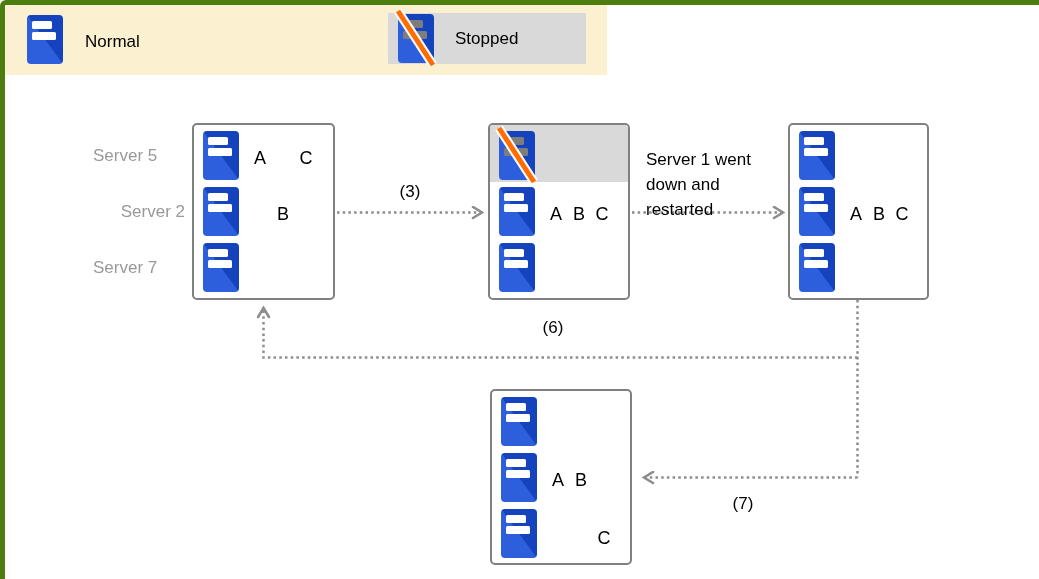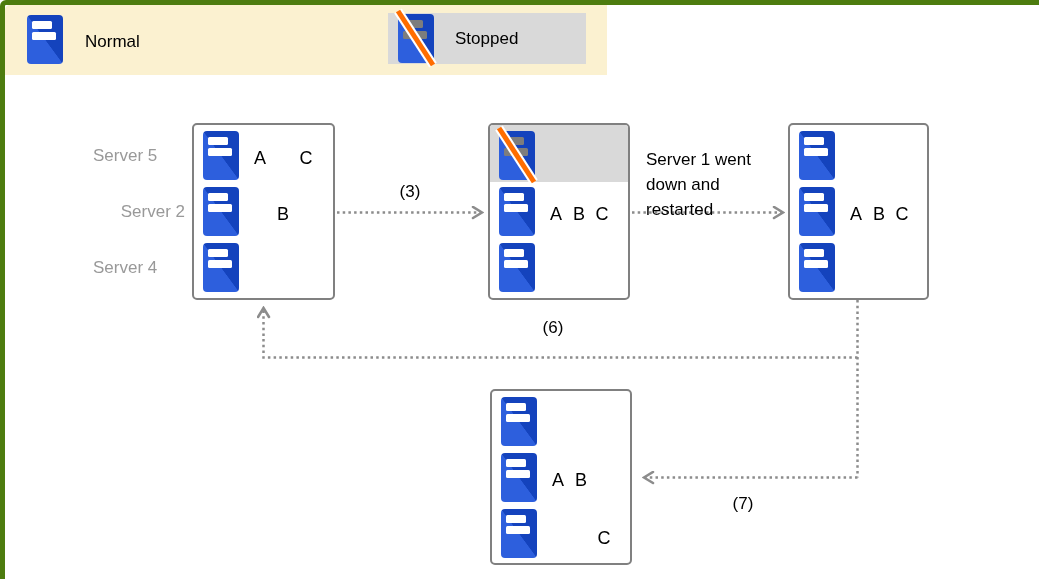--- a/index.html
+++ b/index.html
@@ -90,21 +90,21 @@
           <line x1="0" y1="-3" x2="35" y2="51" stroke="#ffffff" stroke-width="9"></line>
           <line x1="0" y1="-3" x2="35" y2="51" stroke="#ff6d00" stroke-width="5"></line>
         </svg>
       </div>
       <div class="legend-label" style="left:67px;top:16px;">Stopped</div>
     </div>
   </div>
 
   <div class="rowlabel" style="top:141px;">Server 5</div>
   <div class="rowlabel" style="top:197px;text-align:right;">Server 2</div>
-  <div class="rowlabel" style="top:253px;">Server 4</div>
+  <div class="rowlabel" style="top:253px;">Server 7</div>
 
   <svg class="connectors" width="1037" height="575">
     <defs>
       <marker id="chev" viewBox="0 0 14 14" refX="12" refY="7" markerWidth="14" markerHeight="14" markerUnits="userSpaceOnUse" orient="auto">
         <path d="M3,1.5 L12,7 L3,12.5" fill="none" stroke="#8c8c8c" stroke-width="2.6" stroke-linecap="round"></path>
       </marker>
     </defs>
     <g fill="none" stroke="#8c8c8c" stroke-width="2.5" stroke-dasharray="2.5 3.2">
       <path d="M332,207.5 H477" marker-end="url(#chev)"></path>
       <path d="M627,207.5 H778" marker-end="url(#chev)"></path>

